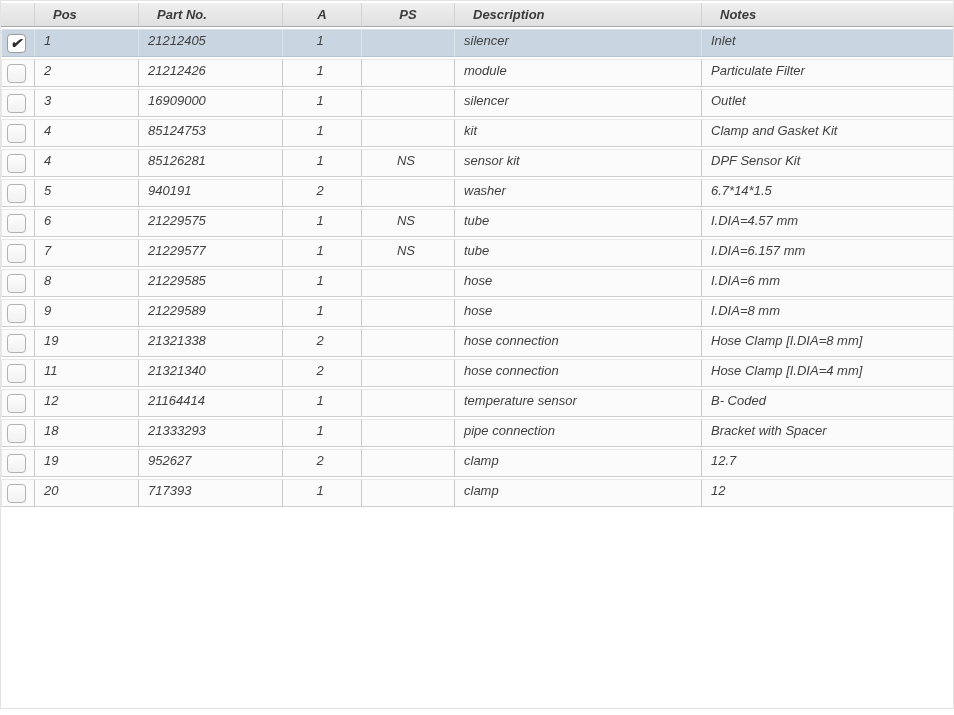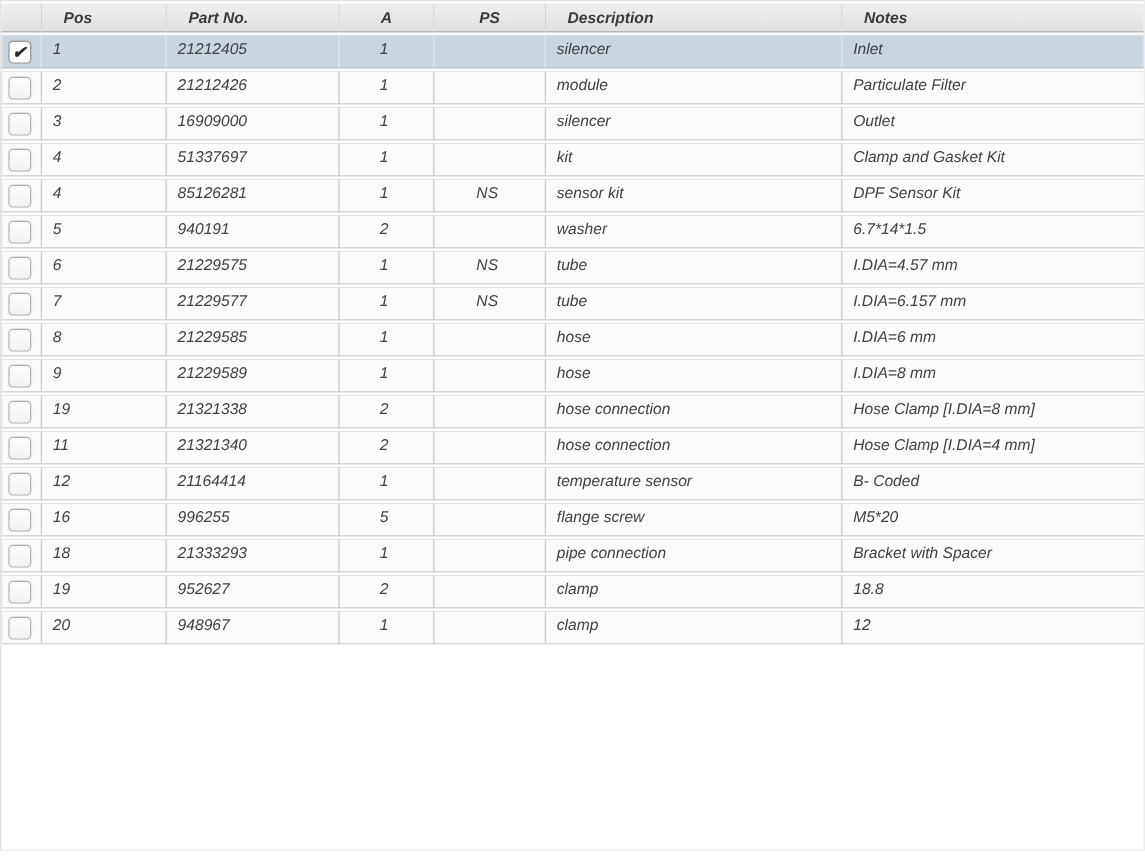--- a/index.html
+++ b/index.html
@@ -148,21 +148,21 @@
     <td class="center">1</td>
     <td class="center"></td>
     <td class="left">silencer</td>
     <td class="left">Outlet</td>
   </tr>
         <tr>
     <td>
       <span class="checkbox"></span>
     </td>
     <td class="left">4</td>
-    <td class="left">51337697</td>
+    <td class="left">85124753</td>
     <td class="center">1</td>
     <td class="center"></td>
     <td class="left">kit</td>
     <td class="left">Clamp and Gasket Kit</td>
   </tr>
         <tr>
     <td>
       <span class="checkbox"></span>
     </td>
     <td class="left">4</td>
@@ -257,55 +257,44 @@
     <td class="left">21164414</td>
     <td class="center">1</td>
     <td class="center"></td>
     <td class="left">temperature sensor</td>
     <td class="left">B- Coded</td>
   </tr>
         <tr>
     <td>
       <span class="checkbox"></span>
     </td>
-    <td class="left">16</td>
-    <td class="left">996255</td>
-    <td class="center">5</td>
-    <td class="center"></td>
-    <td class="left">flange screw</td>
-    <td class="left">M5*20</td>
-  </tr>
-        <tr>
-    <td>
-      <span class="checkbox"></span>
-    </td>
     <td class="left">18</td>
     <td class="left">21333293</td>
     <td class="center">1</td>
     <td class="center"></td>
     <td class="left">pipe connection</td>
     <td class="left">Bracket with Spacer</td>
   </tr>
         <tr>
     <td>
       <span class="checkbox"></span>
     </td>
     <td class="left">19</td>
     <td class="left">952627</td>
     <td class="center">2</td>
     <td class="center"></td>
     <td class="left">clamp</td>
-    <td class="left">18.8</td>
+    <td class="left">12.7</td>
   </tr>
         <tr>
     <td>
       <span class="checkbox"></span>
     </td>
     <td class="left">20</td>
-    <td class="left">948967</td>
+    <td class="left">717393</td>
     <td class="center">1</td>
     <td class="center"></td>
     <td class="left">clamp</td>
     <td class="left">12</td>
   </tr>
       </tbody>
   </table>
 </div>
 
 </body></html>

